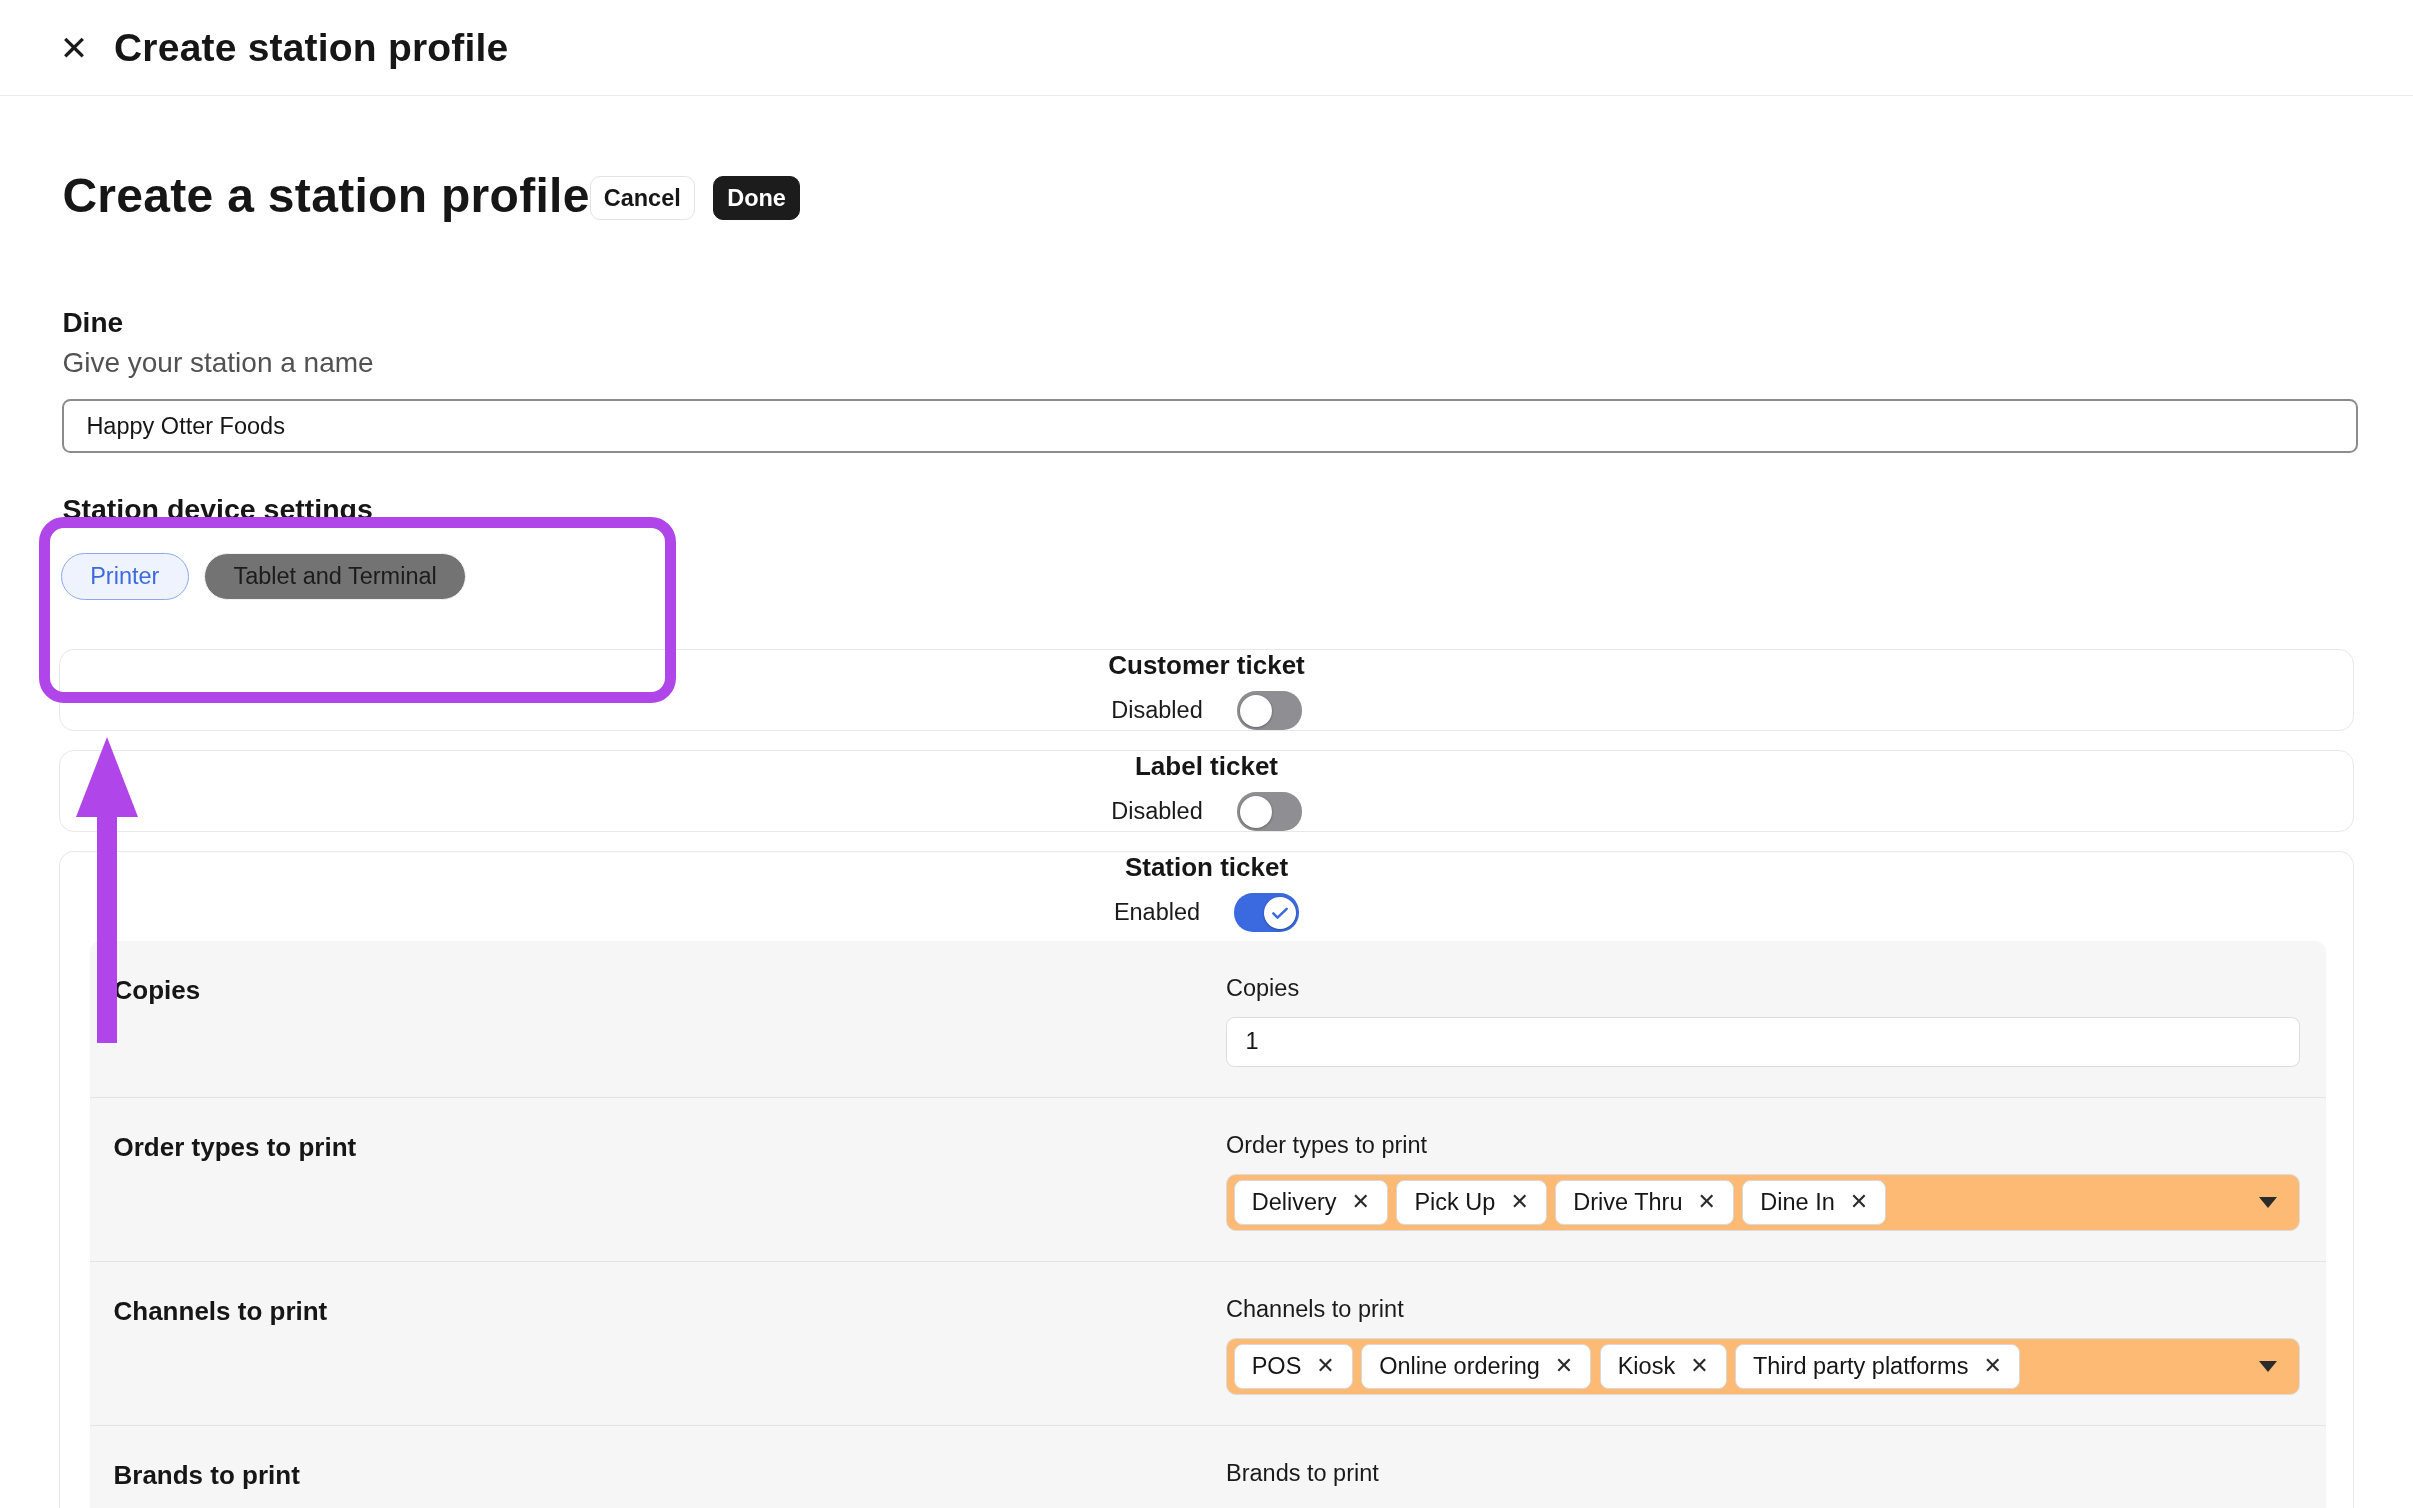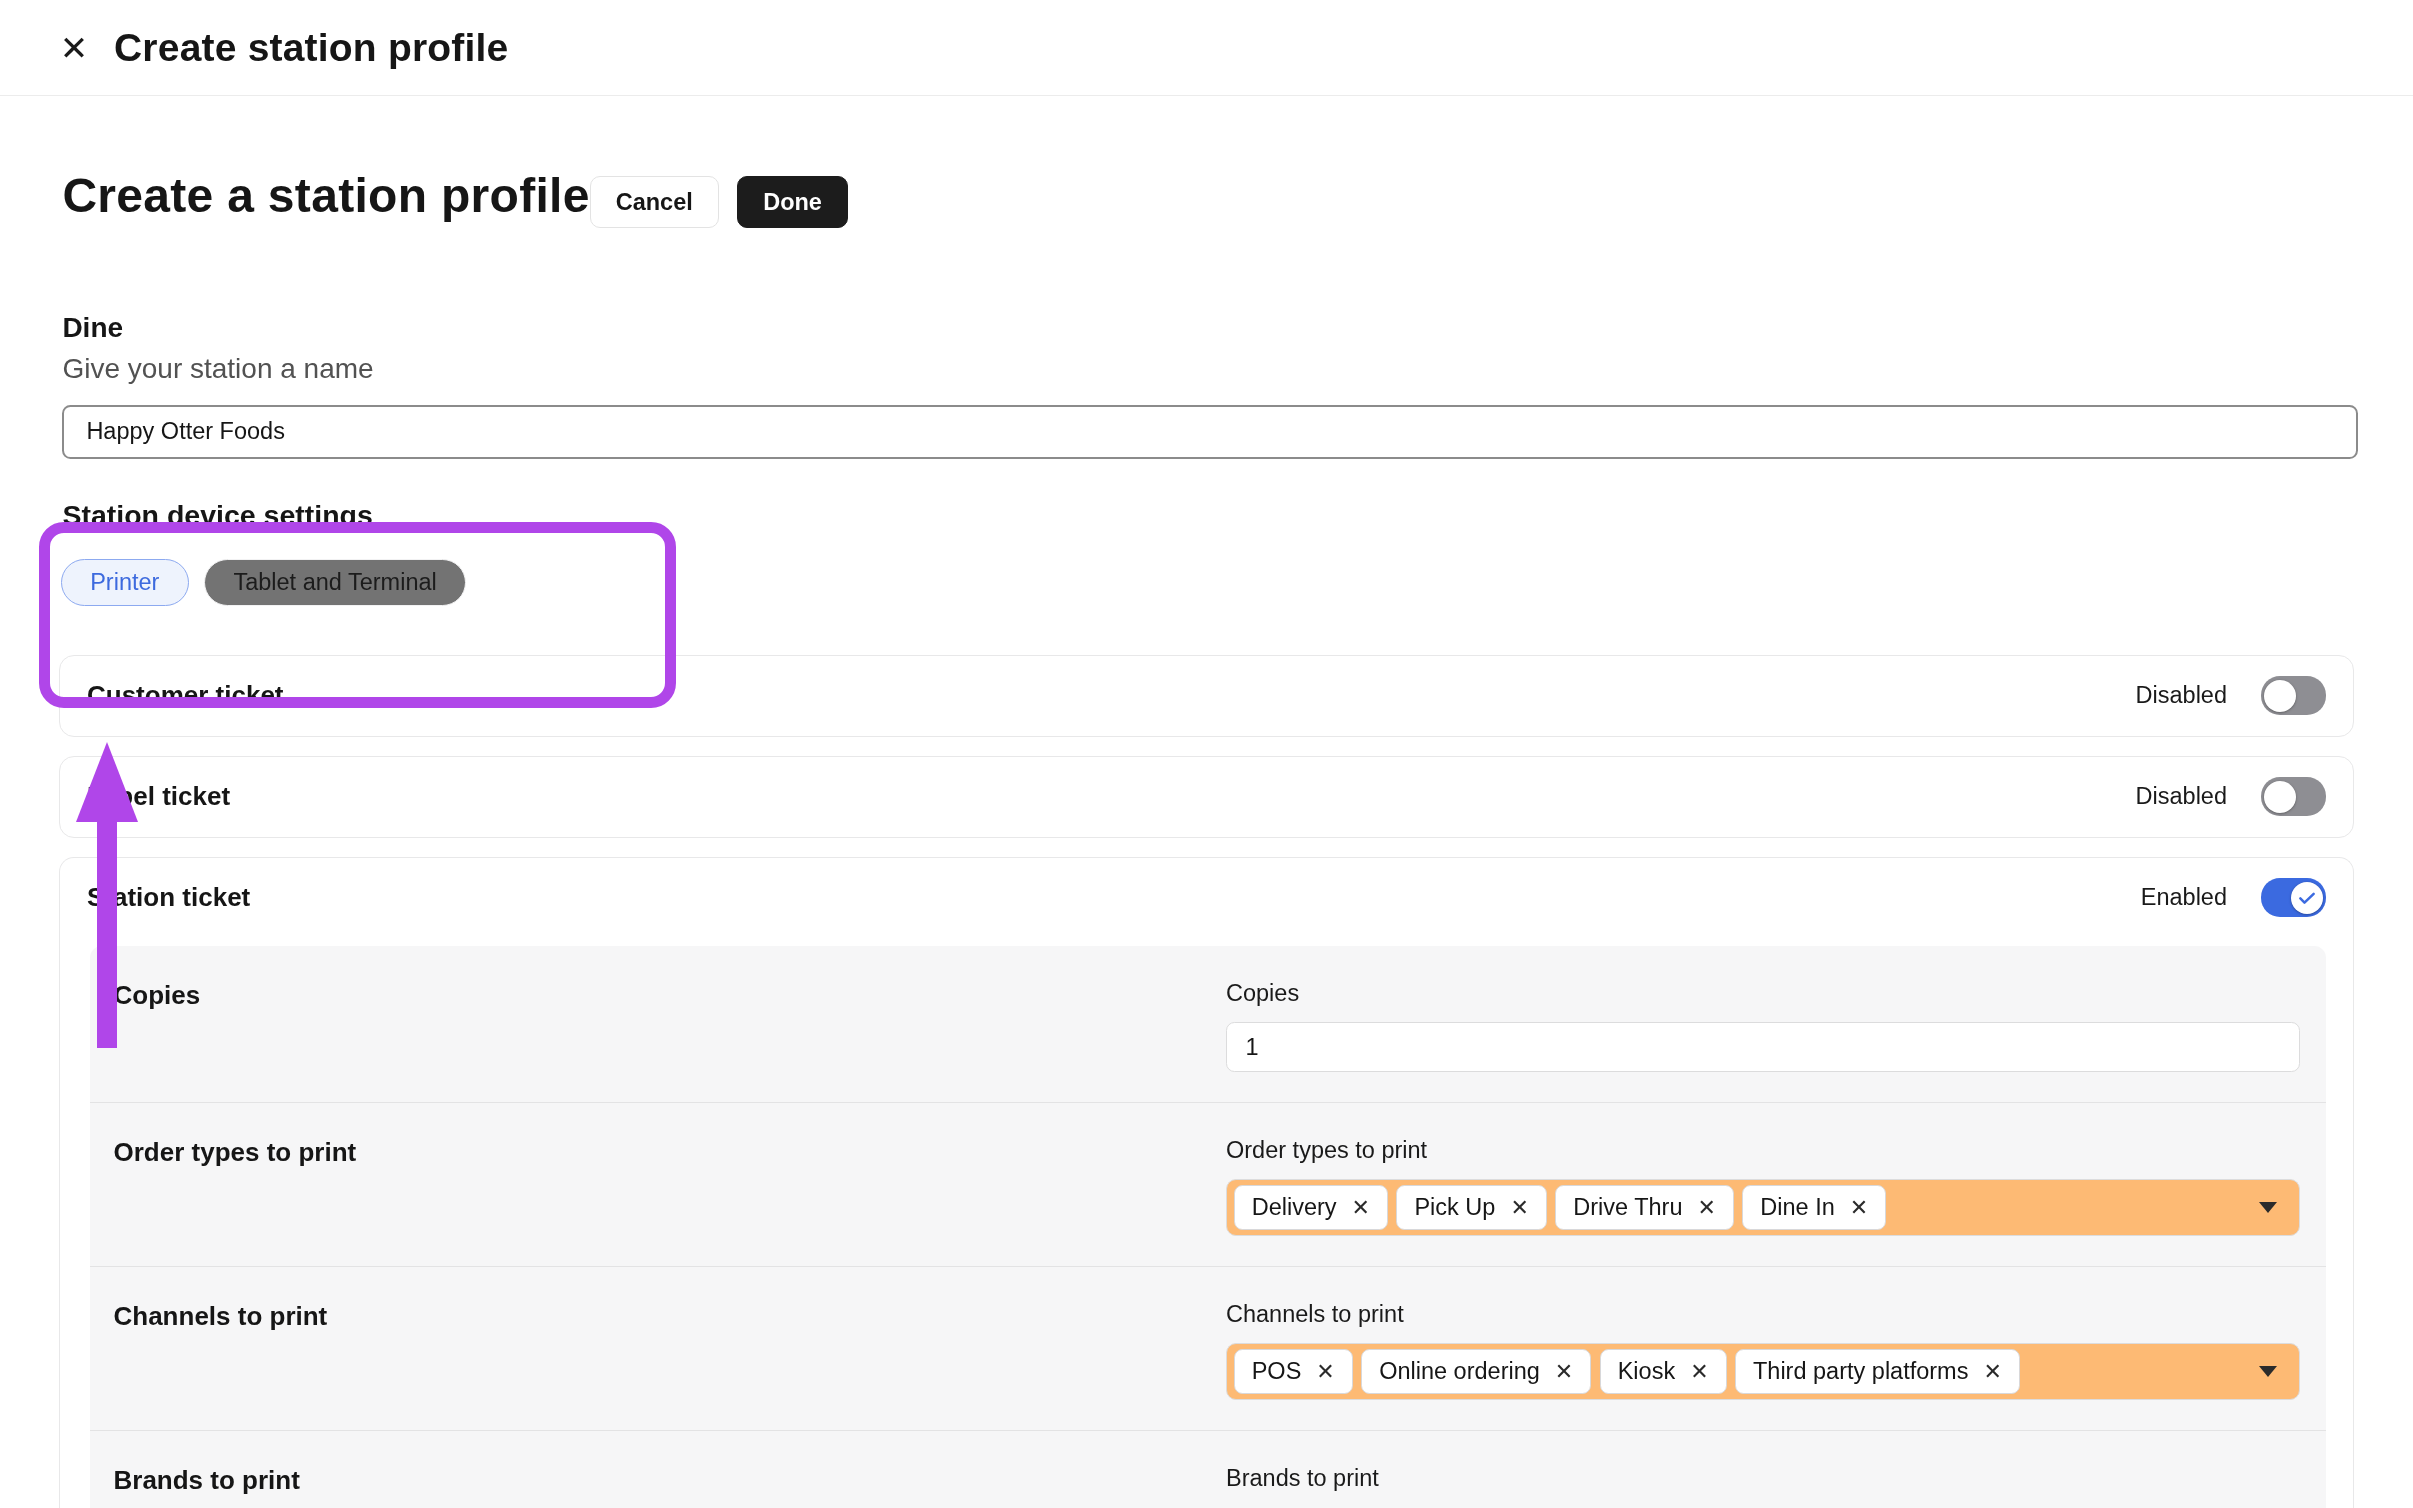--- a/index.html
+++ b/index.html
@@ -10,21 +10,21 @@
   .topbar { height:96px; display:flex; align-items:center; border-bottom:1.7px solid #ececec; }
   .close-btn { width:50px; height:50px; margin-left:49px; display:flex; align-items:center;
                justify-content:center; font-size:34px; font-weight:400; color:#1a1a1a; cursor:pointer; }
   .topbar-title { margin-left:15px; font-size:39px; font-weight:700; letter-spacing:0.2px; }
 
   
   .page { position:relative; padding:0 59px; }
   .header-row { display:flex; align-items:flex-start; justify-content:flex-start; margin-top:72px; }
   h1 { font-size:48px; font-weight:700; letter-spacing:0.3px; padding-left:3.4px; }
   .header-actions { display:flex; gap:18.4px; margin-top:8.4px; }
-  .btn { font-size:23.5px; font-weight:700; border-radius:10px; padding:0 25px; height:52px;
+  .btn { font-size:23.5px; font-weight:700; border-radius:10px; padding:0 13px; height:44px;
          display:flex; align-items:center; cursor:pointer; }
   .btn-secondary { background:#ffffff; border:1.7px solid #e3e3e3; color:#161616; }
   .btn-primary { background:#1c1c1c; border:1.7px solid #1c1c1c; color:#ffffff; }
 
   
   .name-section { margin-top:84px; padding-left:3.4px; }
   .field-title { font-size:28px; font-weight:700; }
   .field-hint { font-size:28px; color:#525252; margin-top:8.4px; }
   .name-input { margin-top:20px; width:2296px; height:54px; border:2.5px solid #8b8b8b; border-radius:8.4px;
                 font-size:23.5px; padding:8px 22px; color:#161616; outline:none; background:#fff;
@@ -35,21 +35,21 @@
   .pill-row { display:flex; gap:15px; margin-top:27px; padding-left:1.7px; }
   .pill { height:47px; border-radius:23.5px; display:flex; align-items:center; padding:0 28.5px;
           font-size:23.5px; cursor:pointer; }
   .pill.selected { background:#eef3fd; border:1.7px solid #8ca9f0; color:#3d6ade; }
   .pill.normal { background:#737373; border:1.7px solid #f2f2f3; color:#1c1c1c; }
 
   
   .card { border:1.7px solid #e8e8e9; border-radius:15px; margin-top:0; background:#fff; }
   .card + .card { margin-top:19px; }
   .cards { margin-top:49px; }
-  .card-row { display:flex; align-items:center; justify-content:space-between; padding:0 27px; height:80px; }
+  .card-row { display:flex; align-items:center; justify-content:space-between; padding:0 27px; height:80px;flex-direction:column; }
   .card-row-title { font-size:26px; font-weight:700; }
   .toggle-group { display:flex; align-items:center; gap:34px; }
   .status-label { font-size:23.5px; color:#1a1a1a; }
 
   .toggle { width:65px; height:39px; border-radius:19px; position:relative; cursor:pointer; flex:none; }
   .toggle.off { background:#8e8e93; }
   .toggle.on  { background:#3b6ae0; }
   .knob { position:absolute; top:3.4px; width:32px; height:32px; border-radius:50%; background:#fff;
           box-shadow:0 0.8px 2.5px rgba(0,0,0,.35); display:flex; align-items:center; justify-content:center; }
   .toggle.off .knob { left:3.4px; }

